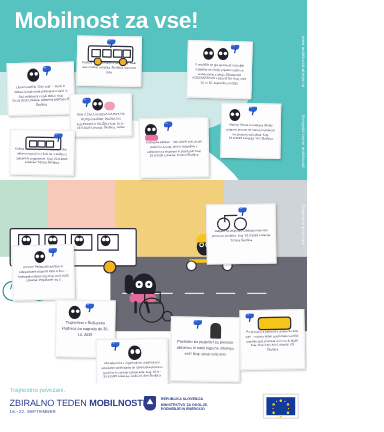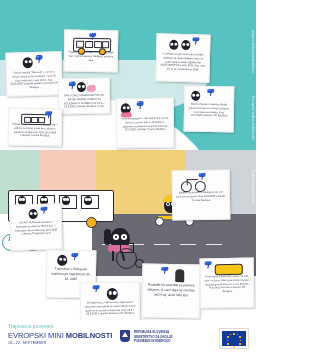--- a/index.html
+++ b/index.html
@@ -377,28 +377,29 @@
         <div class="pin" style="left:2px;top:-1px;">
             <span class="head"></span>
             <span class="hl"></span>
             <span class="needle"></span>
           </div>
       </div>
       <div class="txt">Po prostoru s parkirišča ostane do šole sam – vozimo teden gost kmalu vozivše, urejanje gost prometa in in voz &amp; Mobil. Kraj: skozi celo leto Lokacija: OŠ Škofljica</div>
     </div>
   </div>
 
+  <div class="title">Mobilnost za vse!</div>
   <div class="vtext vt1">www.mobilnostnateden.si</div>
   <div class="vtext vt2">Evropski teden mobilnosti</div>
   <div class="vtext vt3">Trajnostno povezani</div>
 
   <div class="footer">
     <div class="f-tag">Trajnostno povezani.</div>
     <div class="f-etm">
-      <span>EVROPSKI MINI</span>
+      <span>ZBIRALNO TEDEN</span>
       <span class="bold">MOBILNOSTI</span>
     </div>
     <div class="f-date">16.–22. SEPTEMBER</div>
 
     <div class="gov-logo"></div>
     <div class="gov-txt">
       <div>REPUBLIKA SLOVENIJA</div>
       <div>MINISTRSTVO ZA OKOLJE,</div>
       <div>PODNEBJE IN ENERGIJO</div>
     </div>

